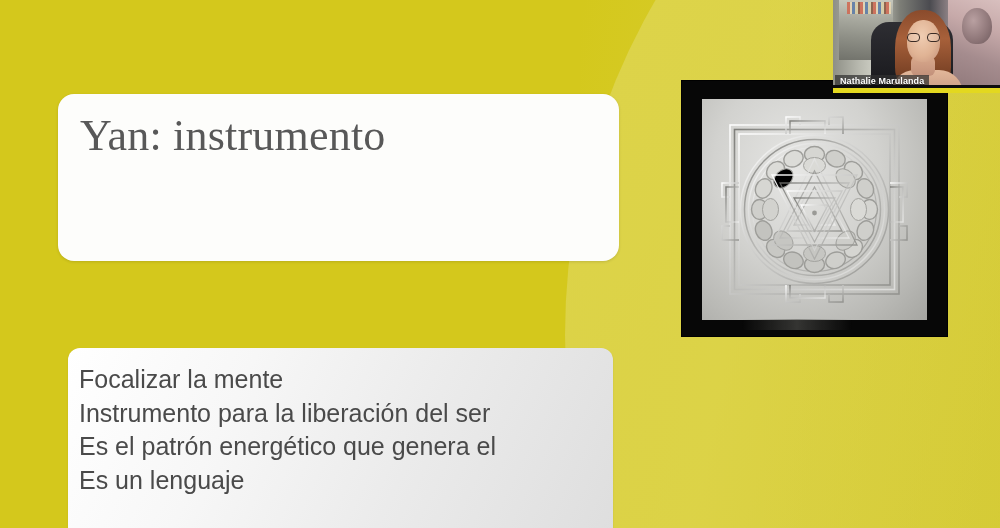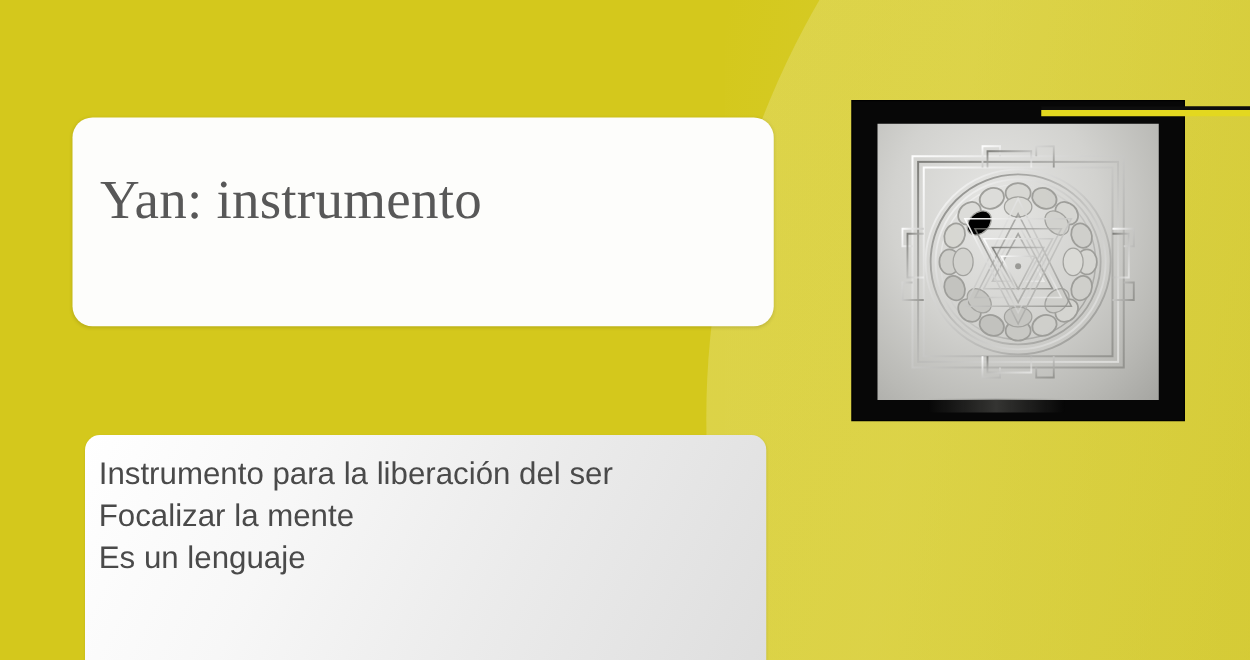--- a/index.html
+++ b/index.html
@@ -53,21 +53,21 @@
     top: 94px;
     width: 561px;
     height: 167px;
     background: #fdfdfb;
     border-radius: 16px;
     box-shadow: 0 1px 3px rgba(0,0,0,0.13);
   }
   .title-card .lines {
     position: absolute;
     left: 22px;
-    top: 36px;
+    top: 12px;
     right: 12px;
   }
   .title-line {
     font-family: "Liberation Serif", "DejaVu Serif", serif;
     font-size: 44px;
     line-height: 60px;
     color: #585858;
     letter-spacing: 0.2px;
     white-space: nowrap;
   }
@@ -244,22 +244,23 @@
   </div>
 
   <div class="title-card">
     <div class="lines">
       <div class="title-line">Yan: instrumento</div>
     </div>
   </div>
 
   <div class="body-card">
     <div class="lines">
+      <div class="body-line">Focalizar la mente</div>
       <div class="body-line">Instrumento para la liberación del ser</div>
-      <div class="body-line">Focalizar la mente</div>
+      <div class="body-line">Es el patrón energético que genera el</div>
       <div class="body-line">Es un lenguaje</div>
     </div>
   </div>
 
   <div class="yantra-frame">
     <div class="yantra-plate">
       <svg width="225" height="221" viewBox="0 0 225 221">
         <defs>
           <linearGradient id="eng" x1="0" y1="0" x2="1" y2="1">
             <stop offset="0%" stop-color="#ffffff" stop-opacity="0.95"></stop>
@@ -392,16 +393,36 @@
           <path d="M92 99 L133 99 L112.5 136 Z" stroke="url(#shadow)"></path>
           <path d="M99 106 L126 106 L112.5 132 Z"></path>
         </g>
 
         <circle cx="112.5" cy="114" r="2.4" fill="#9a9a96"></circle>
       </svg>
     </div>
     <div class="yantra-caption"></div>
   </div>
 
+  <div class="webcam">
+    <div class="webcam-scene">
+      <div class="wc-wall"></div>
+      <div class="wc-shelf"></div>
+      <div class="wc-books"></div>
+      <div class="wc-buddha">
+        <div class="wc-buddha-head"></div>
+      </div>
+      <div class="wc-chair"></div>
+      <div class="wc-person-hair"></div>
+      <div class="wc-shoulder"></div>
+      <div class="wc-neck"></div>
+      <div class="wc-person-face"></div>
+      <div class="wc-glasses">
+          <i></i>
+          <i></i>
+        </div>
+    </div>
+    <div class="wc-name">Nathalie Marulanda</div>
+  </div>
   <div class="webcam-blackbar"></div>
   <div class="webcam-underline"></div>
 
 </div>
 
 </body></html>

